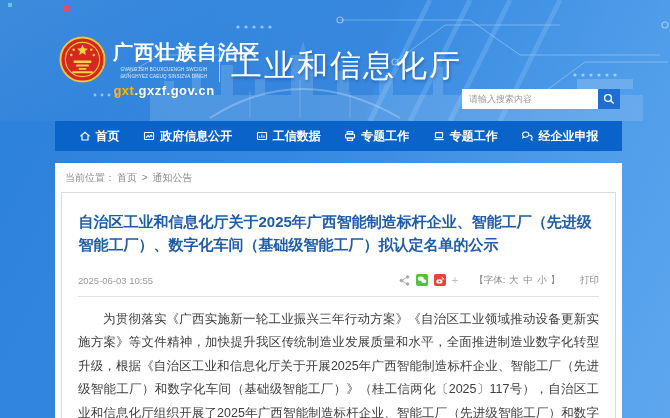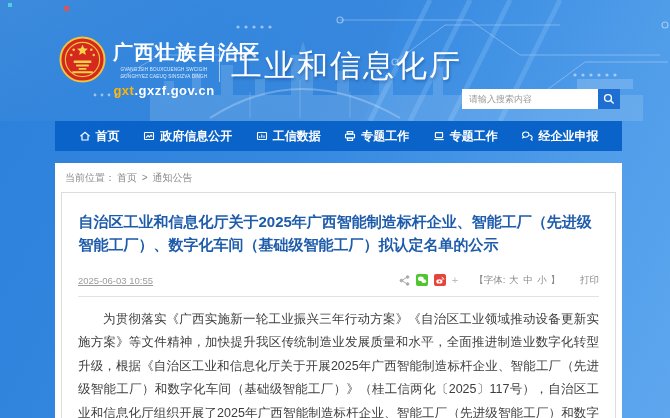--- a/index.html
+++ b/index.html
@@ -51,21 +51,21 @@
   .content { position:absolute; left:55px; top:163px; width:567px; height:336px; background:#fff; overflow:hidden; }
   .breadcrumb { padding:8px 10px 7px 10px; font-size:10px; color:#8a8a8a; }
   .breadcrumb span { margin-right:2px; }
   .breadcrumb .bc-link { cursor:pointer; }
   .article-box { margin:0 6px; border:1px solid #dcdcdc; background:#fff; height:480px; padding:17px 12px 0 12px; }
   .article-title {
     max-width:520px; margin:0 auto; 
     color:#1e5cab; font-size:15px; font-weight:bold; line-height:1.55;
   }
   .meta-row { margin-top:17px; padding:0 4px; display:flex; justify-content:space-between; align-items:center; font-size:9.5px; color:#9b9b9b; }
-  .meta-left { display:flex; gap:30px; align-items:center; white-space:nowrap;text-decoration:underline; }
+  .meta-left { display:flex; gap:30px; align-items:center; white-space:nowrap; }
   .meta-right { display:flex; gap:6px; align-items:center; white-space:nowrap; }
   .meta-right .icn { display:flex; align-items:center; cursor:pointer; }
   .plus-btn { color:#bbb; font-size:11px; cursor:pointer; }
   .font-ctl { margin-left:10px; color:#8a8a8a; }
   .font-size-opt { cursor:pointer; margin:0 1px; }
   .print-btn { margin-left:14px; color:#8a8a8a; cursor:pointer; }
   .meta-divider { margin:9px 4px 0 4px; border-top:1px solid #e2e2e2; }
   .article-body {
     margin:11px 4px 0 4px; font-size:12.5px; color:#3d3d3d; line-height:23.5px;
     text-align:justify; text-indent:2em;

